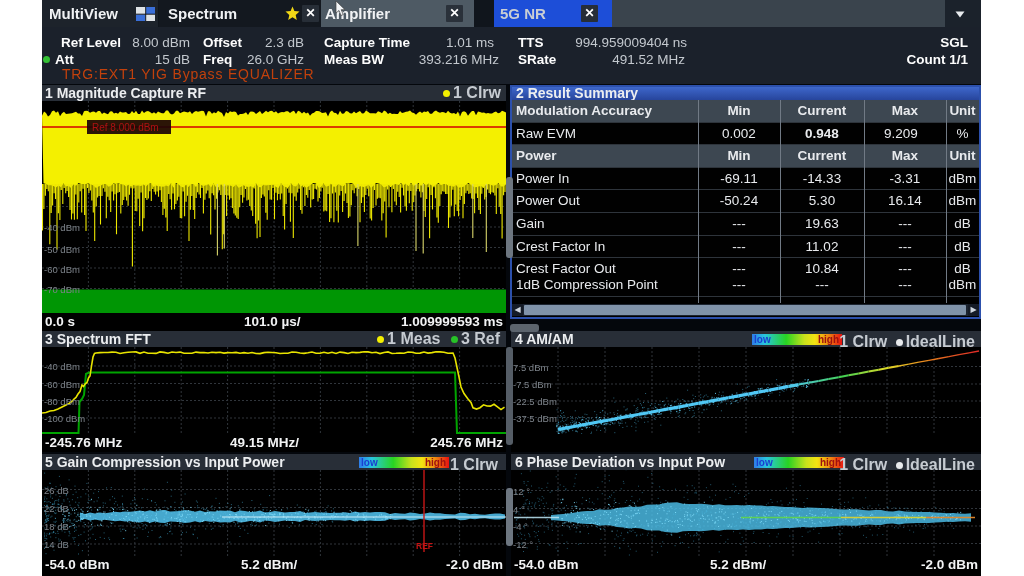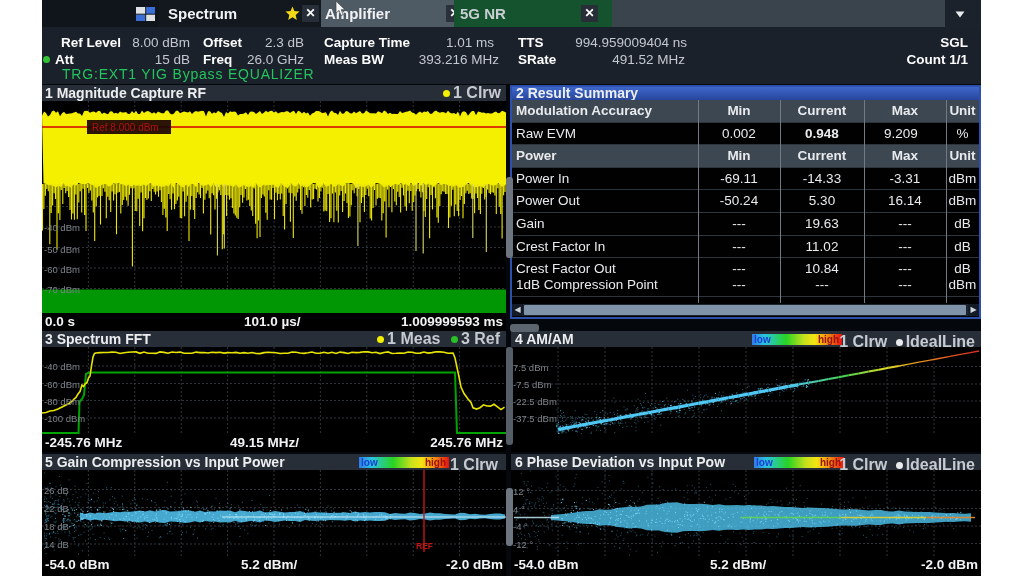--- a/index.html
+++ b/index.html
@@ -14,35 +14,36 @@
 .glab{position:absolute;font-size:9.5px;color:#7d838a;line-height:10px}
 .leg{position:absolute;font-size:16px;color:#c6cbd1;font-weight:bold}
 .dot{display:inline-block;width:7px;height:7px;border-radius:50%;vertical-align:1px;margin-right:3px}
 .grad{position:absolute;height:11px;width:90px;background:linear-gradient(90deg,#2f7de8 0%,#29c6e0 14%,#28d323 38%,#c8e11c 58%,#f4e312 70%,#ef8f10 84%,#e81111 100%);font-size:10px;font-weight:bold;line-height:11px}
 .grad i{color:#1b3fd0;font-style:normal;position:absolute;left:2px}
 .grad u{color:#a01010;text-decoration:none;position:absolute;right:3px}
 .cell{position:absolute;font-size:13.5px;color:#e8eaed;line-height:22px;white-space:nowrap}
 </style></head><body>
 <div id="app">
 <div class="abs" style="left:0;top:0;width:939px;height:27px;background:#10151c"></div>
+    <div class="tab" style="left:0;width:116px;background:#1d232b;padding-left:7px">MultiView</div>
     <svg class="abs" style="left:94px;top:7px" width="19" height="14" viewBox="0 0 19 14">
 <rect x="0" y="0" width="19" height="14" fill="#dfe3e6"></rect>
 <rect x="10" y="0" width="9" height="7" fill="#3a6fd8"></rect>
 <rect x="0" y="7.5" width="9.5" height="6.5" fill="#3a6fd8"></rect>
 <line x1="9.7" y1="0" x2="9.7" y2="14" stroke="#10151c" stroke-width="1"></line>
 <line x1="0" y1="7.2" x2="19" y2="7.2" stroke="#10151c" stroke-width="1"></line>
 </svg>
     <div class="tab" style="left:117px;width:162px;background:#13181f;padding-left:9px">Spectrum</div>
     <svg class="abs" style="left:243px;top:6px" width="15" height="15" viewBox="0 0 15 15">
 <path d="M7.5 0.5 L9.4 5.1 L14.5 5.6 L10.7 9 L11.8 14 L7.5 11.3 L3.2 14 L4.3 9 L0.5 5.6 L5.6 5.1 Z" fill="#f2d816"></path>
     </svg>
     <div class="xbtn" style="left:260px">✕</div>
     <div class="tab" style="left:279px;width:153px;background:#4e5a64;padding-left:4px">Amplifier</div>
     <div class="xbtn" style="left:404px;background:#2a313a">✕</div>
-    <div class="tab" style="left:412px;width:161px;background:#14532d;padding-left:6px;color:#c9ced4">5G NR</div>
+    <div class="tab" style="left:452px;width:161px;background:#1d4ed8;padding-left:6px;color:#c9ced4">5G NR</div>
     <div class="xbtn" style="left:539px">✕</div>
     <div class="abs" style="left:570px;top:0;width:333px;height:27px;background:#3a444d"></div>
     <div class="abs" style="left:903px;top:0;width:36px;height:27px;background:#1b222b"></div>
     <svg class="abs" style="left:913px;top:11px" width="10" height="7" viewBox="0 0 10 7">
       <path d="M0.5 0.5 L9.5 0.5 L5 6.5 Z" fill="#e8ebee"></path>
     </svg>
     <svg class="abs" style="left:293px;top:1px;z-index:50" width="13" height="17" viewBox="0 0 13 17">
 <path d="M1 0 L1 12 L4 9.5 L6 14.5 L8.2 13.6 L6.2 8.7 L10 8.7 Z" fill="#f4f6f8" stroke="#444" stroke-width="0.7"></path>
     </svg>
     <div class="abs" style="left:0;top:27px;width:939px;height:57px;background:#1b212b"></div>
@@ -58,21 +59,21 @@
     <div class="abs" style="left:1px;top:56px;width:7px;height:7px;border-radius:50%;background:#35c135"></div>
     <div class="hlab" style="left:13px;top:52px">Att</div>
     <div class="hval" style="left:70px;top:52px;width:78px">15 dB</div>
     <div class="hlab" style="left:161px;top:52px">Freq</div>
     <div class="hval" style="left:190px;top:52px;width:72px">26.0 GHz</div>
     <div class="hlab" style="left:282px;top:52px">Meas BW</div>
     <div class="hval" style="left:375px;top:52px;width:82px">393.216 MHz</div>
     <div class="hlab" style="left:476px;top:52px">SRate</div>
     <div class="hval" style="left:505px;top:52px;width:138px">491.52 MHz</div>
     <div class="hlab" style="left:840px;top:52px;width:86px;text-align:right">Count 1/1</div>
-    <div class="abs" style="left:20px;top:66px;font-size:14px;letter-spacing:0.8px;color:#22c55e;height:16px;line-height:16px">TRG:EXT1 YIG Bypass EQUALIZER</div>
+    <div class="abs" style="left:20px;top:66px;font-size:14px;letter-spacing:0.8px;color:#c2410c;height:16px;line-height:16px">TRG:EXT1 YIG Bypass EQUALIZER</div>
     <div class="abs" style="left:0;top:85px;width:464px;height:246px;background:#000">
       <div class="ptitle" style="height:16px;line-height:16px;background:#282e37;padding-left:3px">1 Magnitude Capture RF<span class="leg" style="right:5px;top:0"><span class="dot" style="background:#f4f000"></span>1 Clrw</span></div>
       <svg class="abs" style="left:0;top:16px" width="464" height="212" viewBox="0 0 464 212">
         <line x1="46.4" y1="0" x2="46.4" y2="212" stroke="#30353b" stroke-width="1" stroke-dasharray="2 2"></line>
         <line x1="92.8" y1="0" x2="92.8" y2="212" stroke="#30353b" stroke-width="1" stroke-dasharray="2 2"></line>
         <line x1="139.2" y1="0" x2="139.2" y2="212" stroke="#30353b" stroke-width="1" stroke-dasharray="2 2"></line>
         <line x1="185.6" y1="0" x2="185.6" y2="212" stroke="#30353b" stroke-width="1" stroke-dasharray="2 2"></line>
         <line x1="232" y1="0" x2="232" y2="212" stroke="#30353b" stroke-width="1" stroke-dasharray="2 2"></line>
         <line x1="278.4" y1="0" x2="278.4" y2="212" stroke="#30353b" stroke-width="1" stroke-dasharray="2 2"></line>
         <line x1="324.8" y1="0" x2="324.8" y2="212" stroke="#30353b" stroke-width="1" stroke-dasharray="2 2"></line>

